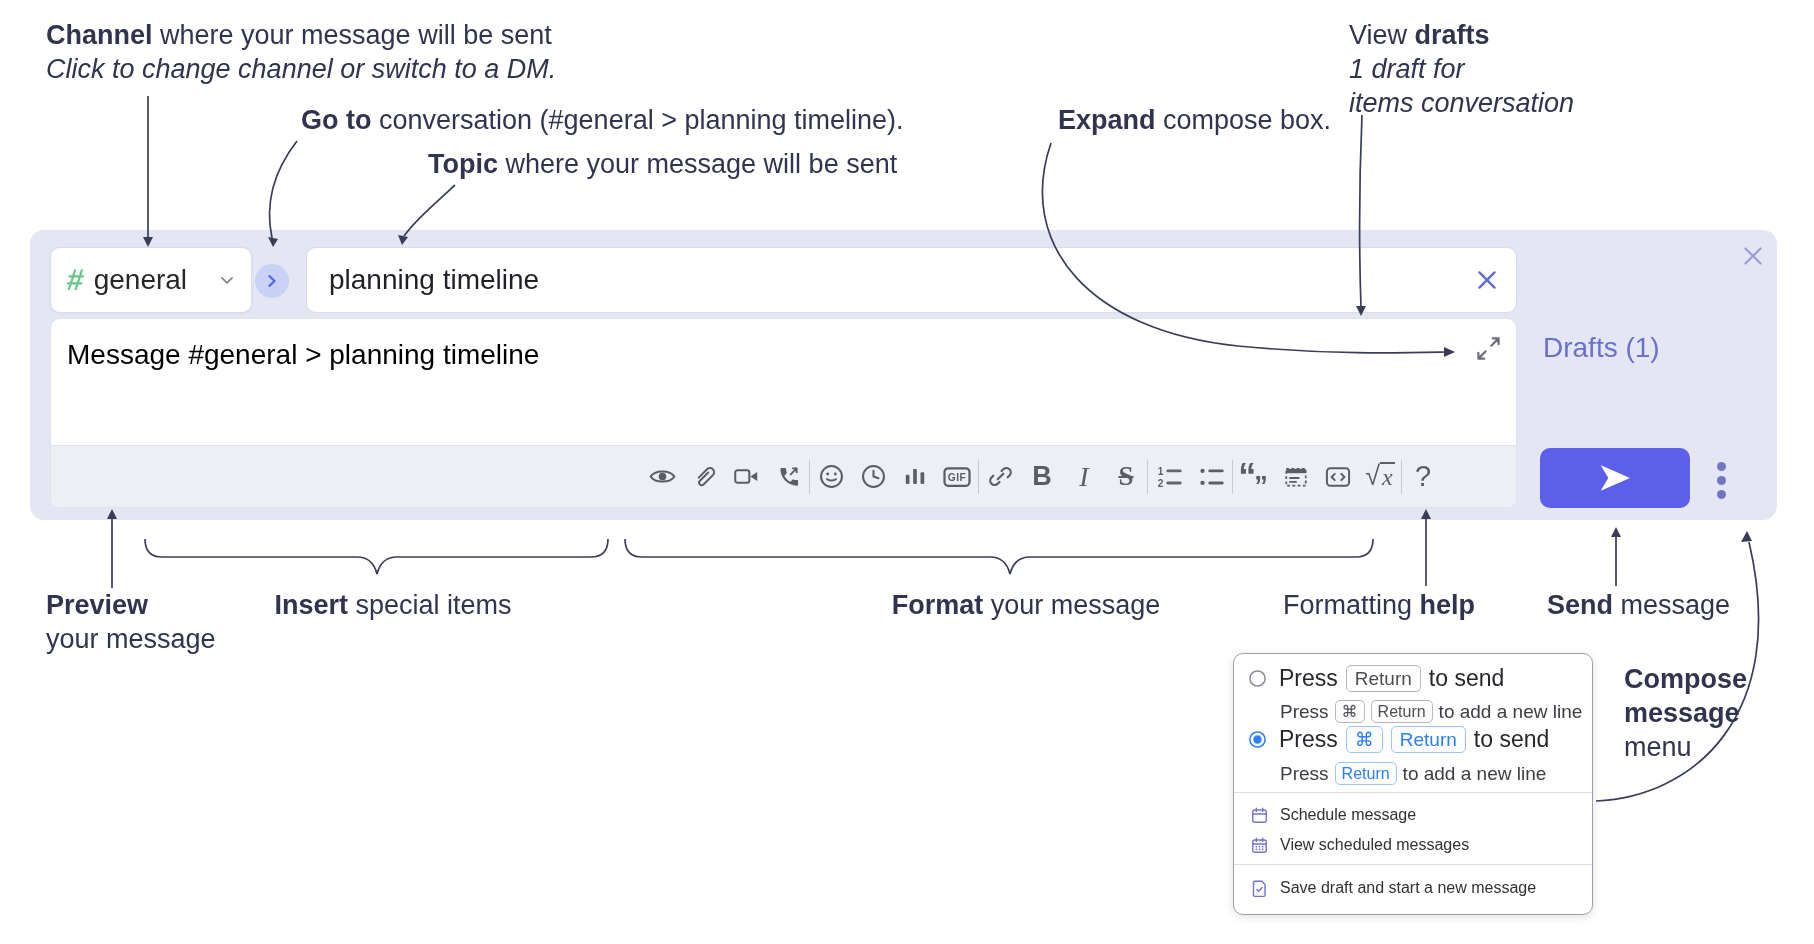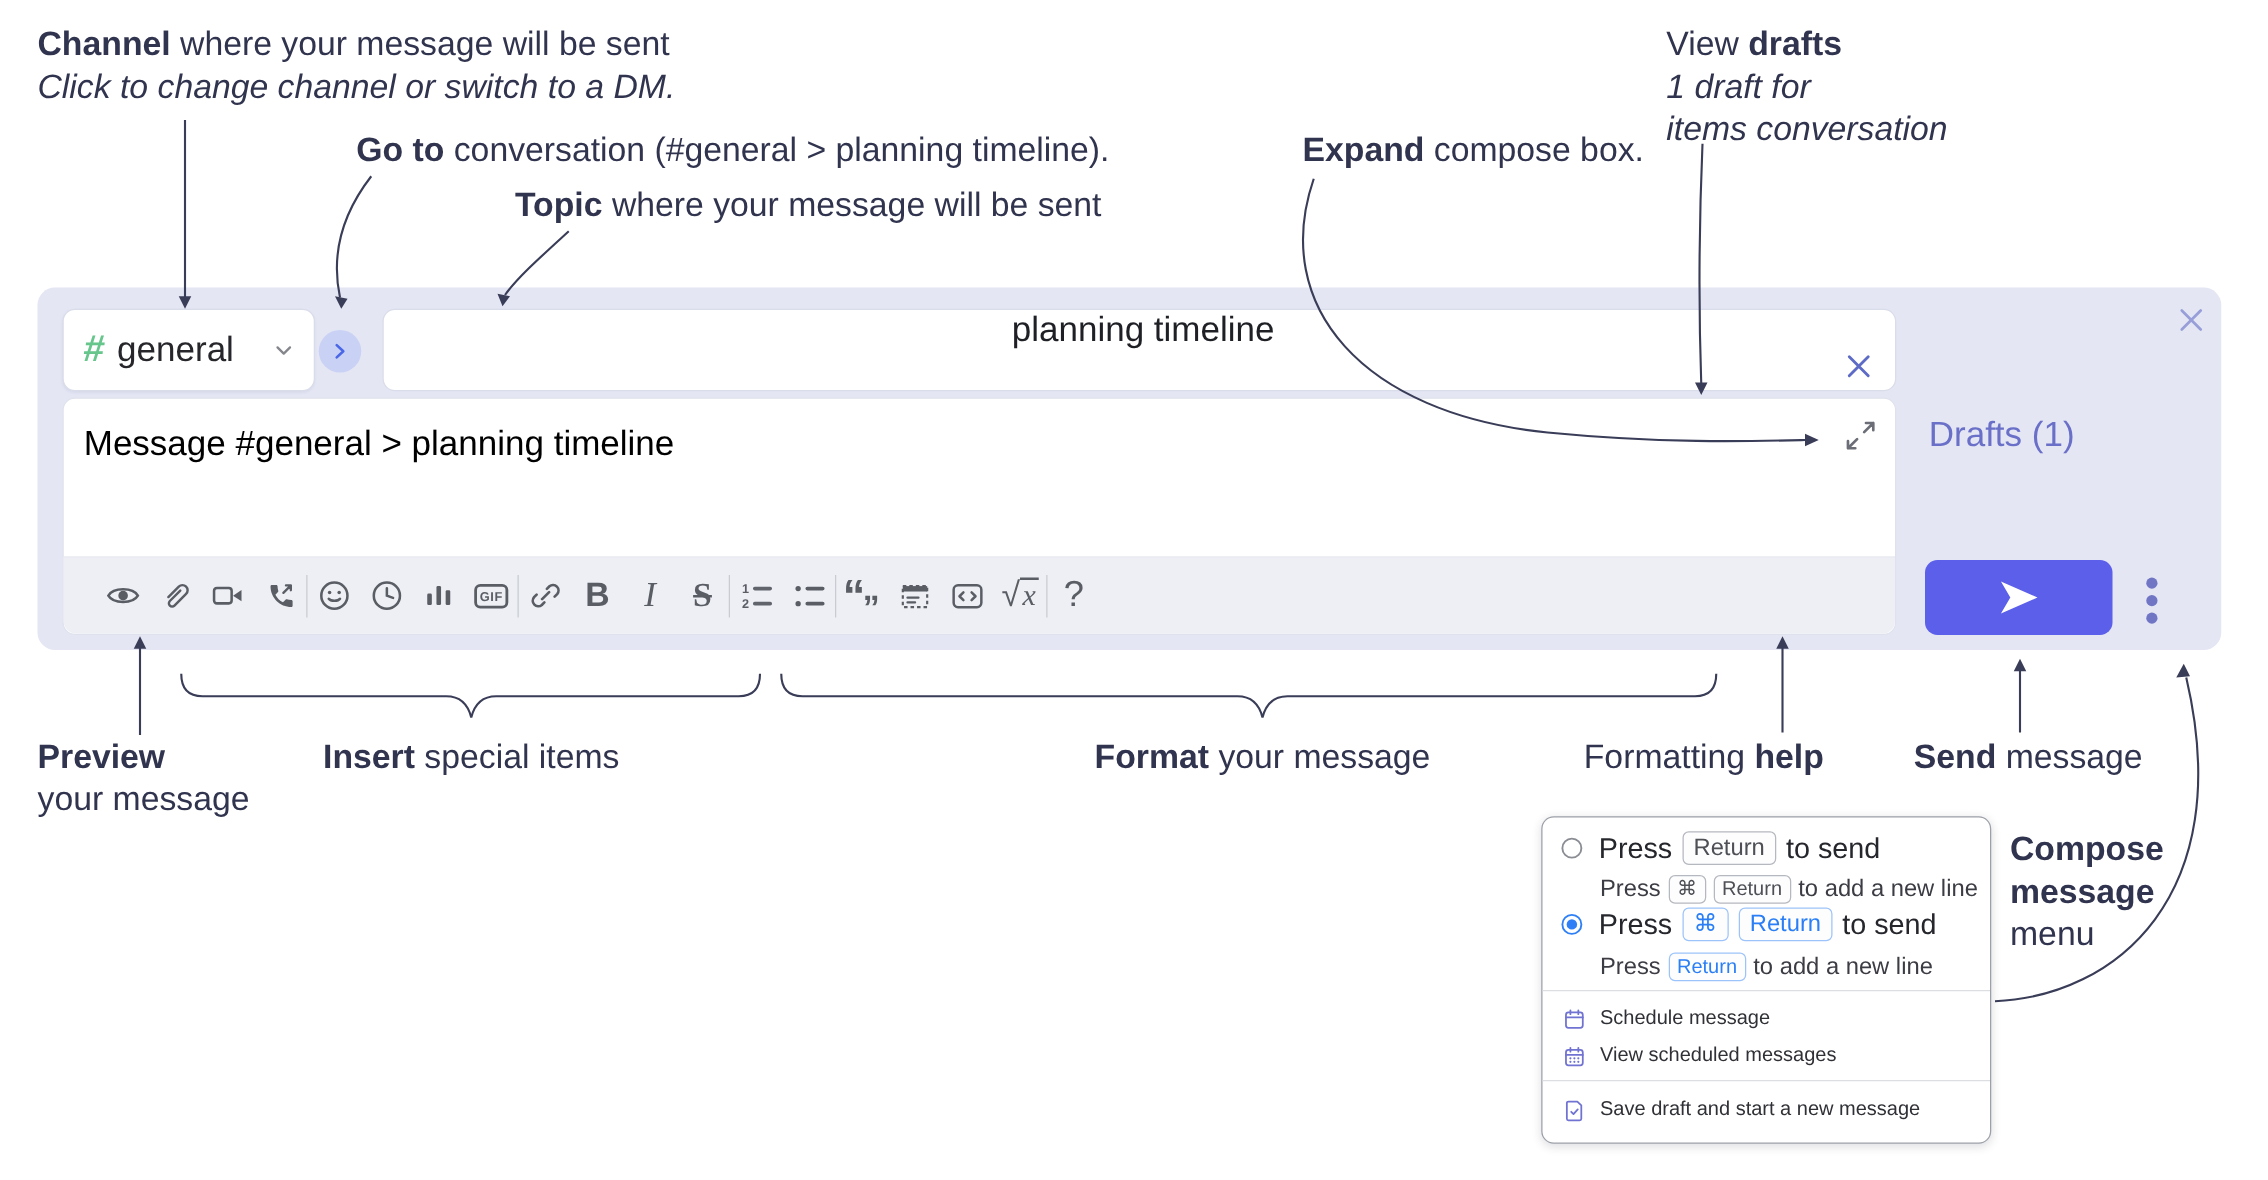--- a/index.html
+++ b/index.html
@@ -1,48 +1,48 @@
 <!DOCTYPE html>
 <html><head>
 <meta charset="utf-8">
 <style>
   html,body{margin:0;padding:0;background:#fff;}
   .canvas{position:relative;width:1814px;height:944px;background:#fff;
           font-family:"Liberation Sans",sans-serif;overflow:hidden;}
   
-  .ann{position:absolute;font-size:27px;line-height:34px;color:#31344e;white-space:nowrap;z-index:6;}
+  .ann{position:absolute;font-size:27px;line-height:34px;color:#31344e;white-space:nowrap;z-index:6;margin-left:16px;}
   .ann .b{font-weight:700;}
   .ann .i{font-style:italic;}
   .centered{transform:translateX(-50%);text-align:left;}
   
   .overlay{position:absolute;left:0;top:0;z-index:5;pointer-events:none;}
   
   .compose{position:absolute;left:30px;top:230px;width:1747px;height:290px;
            background:#e4e6f4;border-radius:14px;z-index:2;}
   .chan-pick{position:absolute;left:20px;top:17px;width:202px;height:66px;background:#fff;
              border:1px solid #d9dce9;border-radius:10px;display:flex;align-items:center;
              padding:0 14px 0 16px;box-sizing:border-box;box-shadow:0 1px 2px rgba(80,90,140,.08);}
   .hash{color:#67c68c;font-weight:700;font-size:30px;margin-right:10px;transform:skewX(-6deg);}
   .chan-name{font-size:28px;color:#26262b;}
   .chev-dn{margin-left:auto;color:#84868c;display:flex;}
   .goto-btn{position:absolute;left:225px;top:34px;width:34px;height:34px;border-radius:50%;
             background:#c9d2f4;display:flex;align-items:center;justify-content:center;color:#4a67e8;}
   .topic{position:absolute;left:276px;top:17px;width:1211px;height:66px;background:#fff;
          border:1px solid #d9dce9;border-radius:10px;display:flex;align-items:center;
-         padding:0 16px 0 22px;box-sizing:border-box;flex-direction:column;}
+         padding:0 16px 0 22px;box-sizing:border-box;}
   .topic-val{font-size:28px;color:#1f2026;}
   .topic-x{margin-left:auto;color:#5d6bc6;display:flex;}
   .close-x{position:absolute;left:1710px;top:13px;color:#989ed8;display:flex;}
   .msgbox{position:absolute;left:20px;top:88px;width:1467px;height:190px;background:#fff;
           border:1px solid #dfe2ec;border-radius:10px;box-sizing:border-box;}
   .placeholder{position:absolute;left:16px;top:20px;font-size:28px;color:#000000;}
   .expand-ic{position:absolute;right:14px;top:16px;color:#6b6e76;display:flex;}
   .toolbar{position:absolute;left:0;right:0;bottom:0;height:62px;background:#edeff5;
            border-top:1px solid #e0e2ea;border-radius:0 0 10px 10px;display:flex;
-           align-items:center;justify-content:flex-start;padding:0 72px 0 26px;box-sizing:border-box;}
+           align-items:center;justify-content:flex-end;padding:0 72px 0 26px;box-sizing:border-box;}
   .ti{width:42px;height:42px;display:flex;align-items:center;justify-content:center;
       color:#5a5d64;flex:none;}
   .tdiv{width:1px;height:34px;background:#c9cbd3;flex:none;}
   .tb-text{font-size:27px;color:#5a5d64;}
   .tb-b{font-weight:700;}
   .tb-i{font-family:"Liberation Serif",serif;font-style:italic;font-size:28px;}
   .tb-s{font-family:"Liberation Serif",serif;font-weight:600;text-decoration:line-through;}
   .tb-q1{font-size:36px;line-height:20px;font-weight:700;}
   .tb-q2{font-size:27px;line-height:20px;font-weight:700;position:relative;top:9px;left:-2px;}
   .sqx{font-family:"Liberation Serif",serif;font-style:italic;font-size:24px;border-top:2.5px solid #5a5d64;padding:0 2px;}

